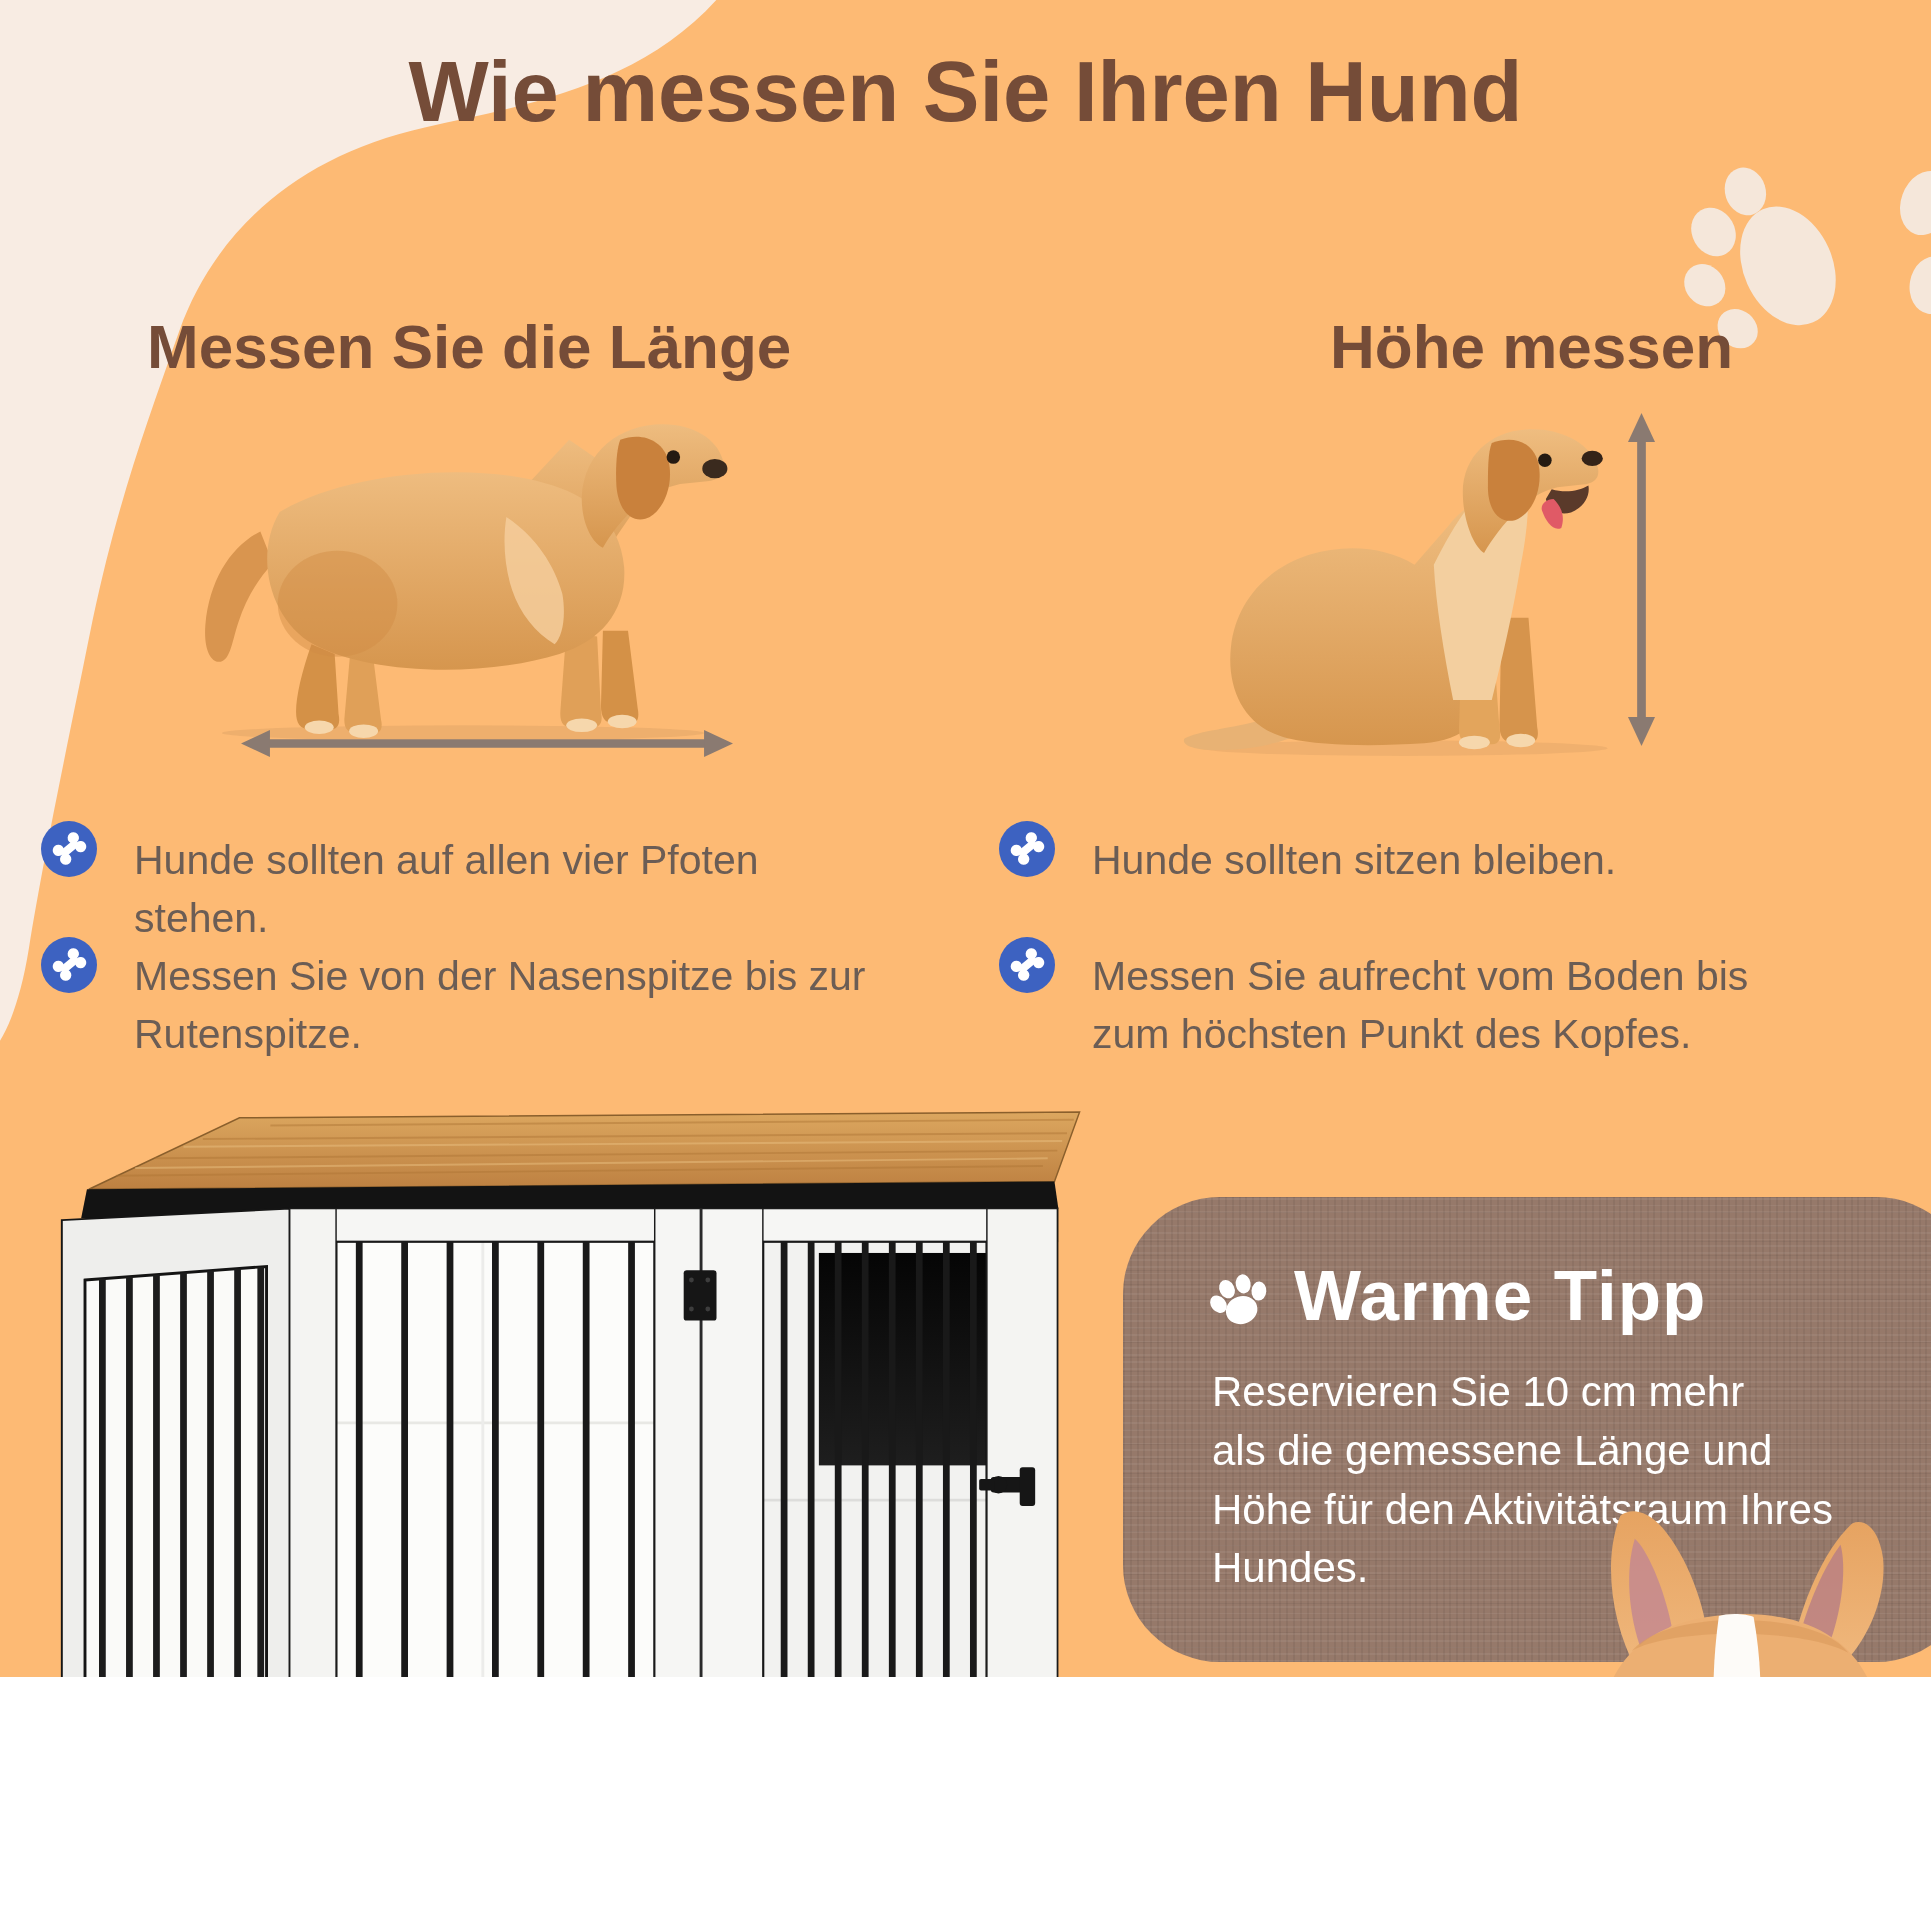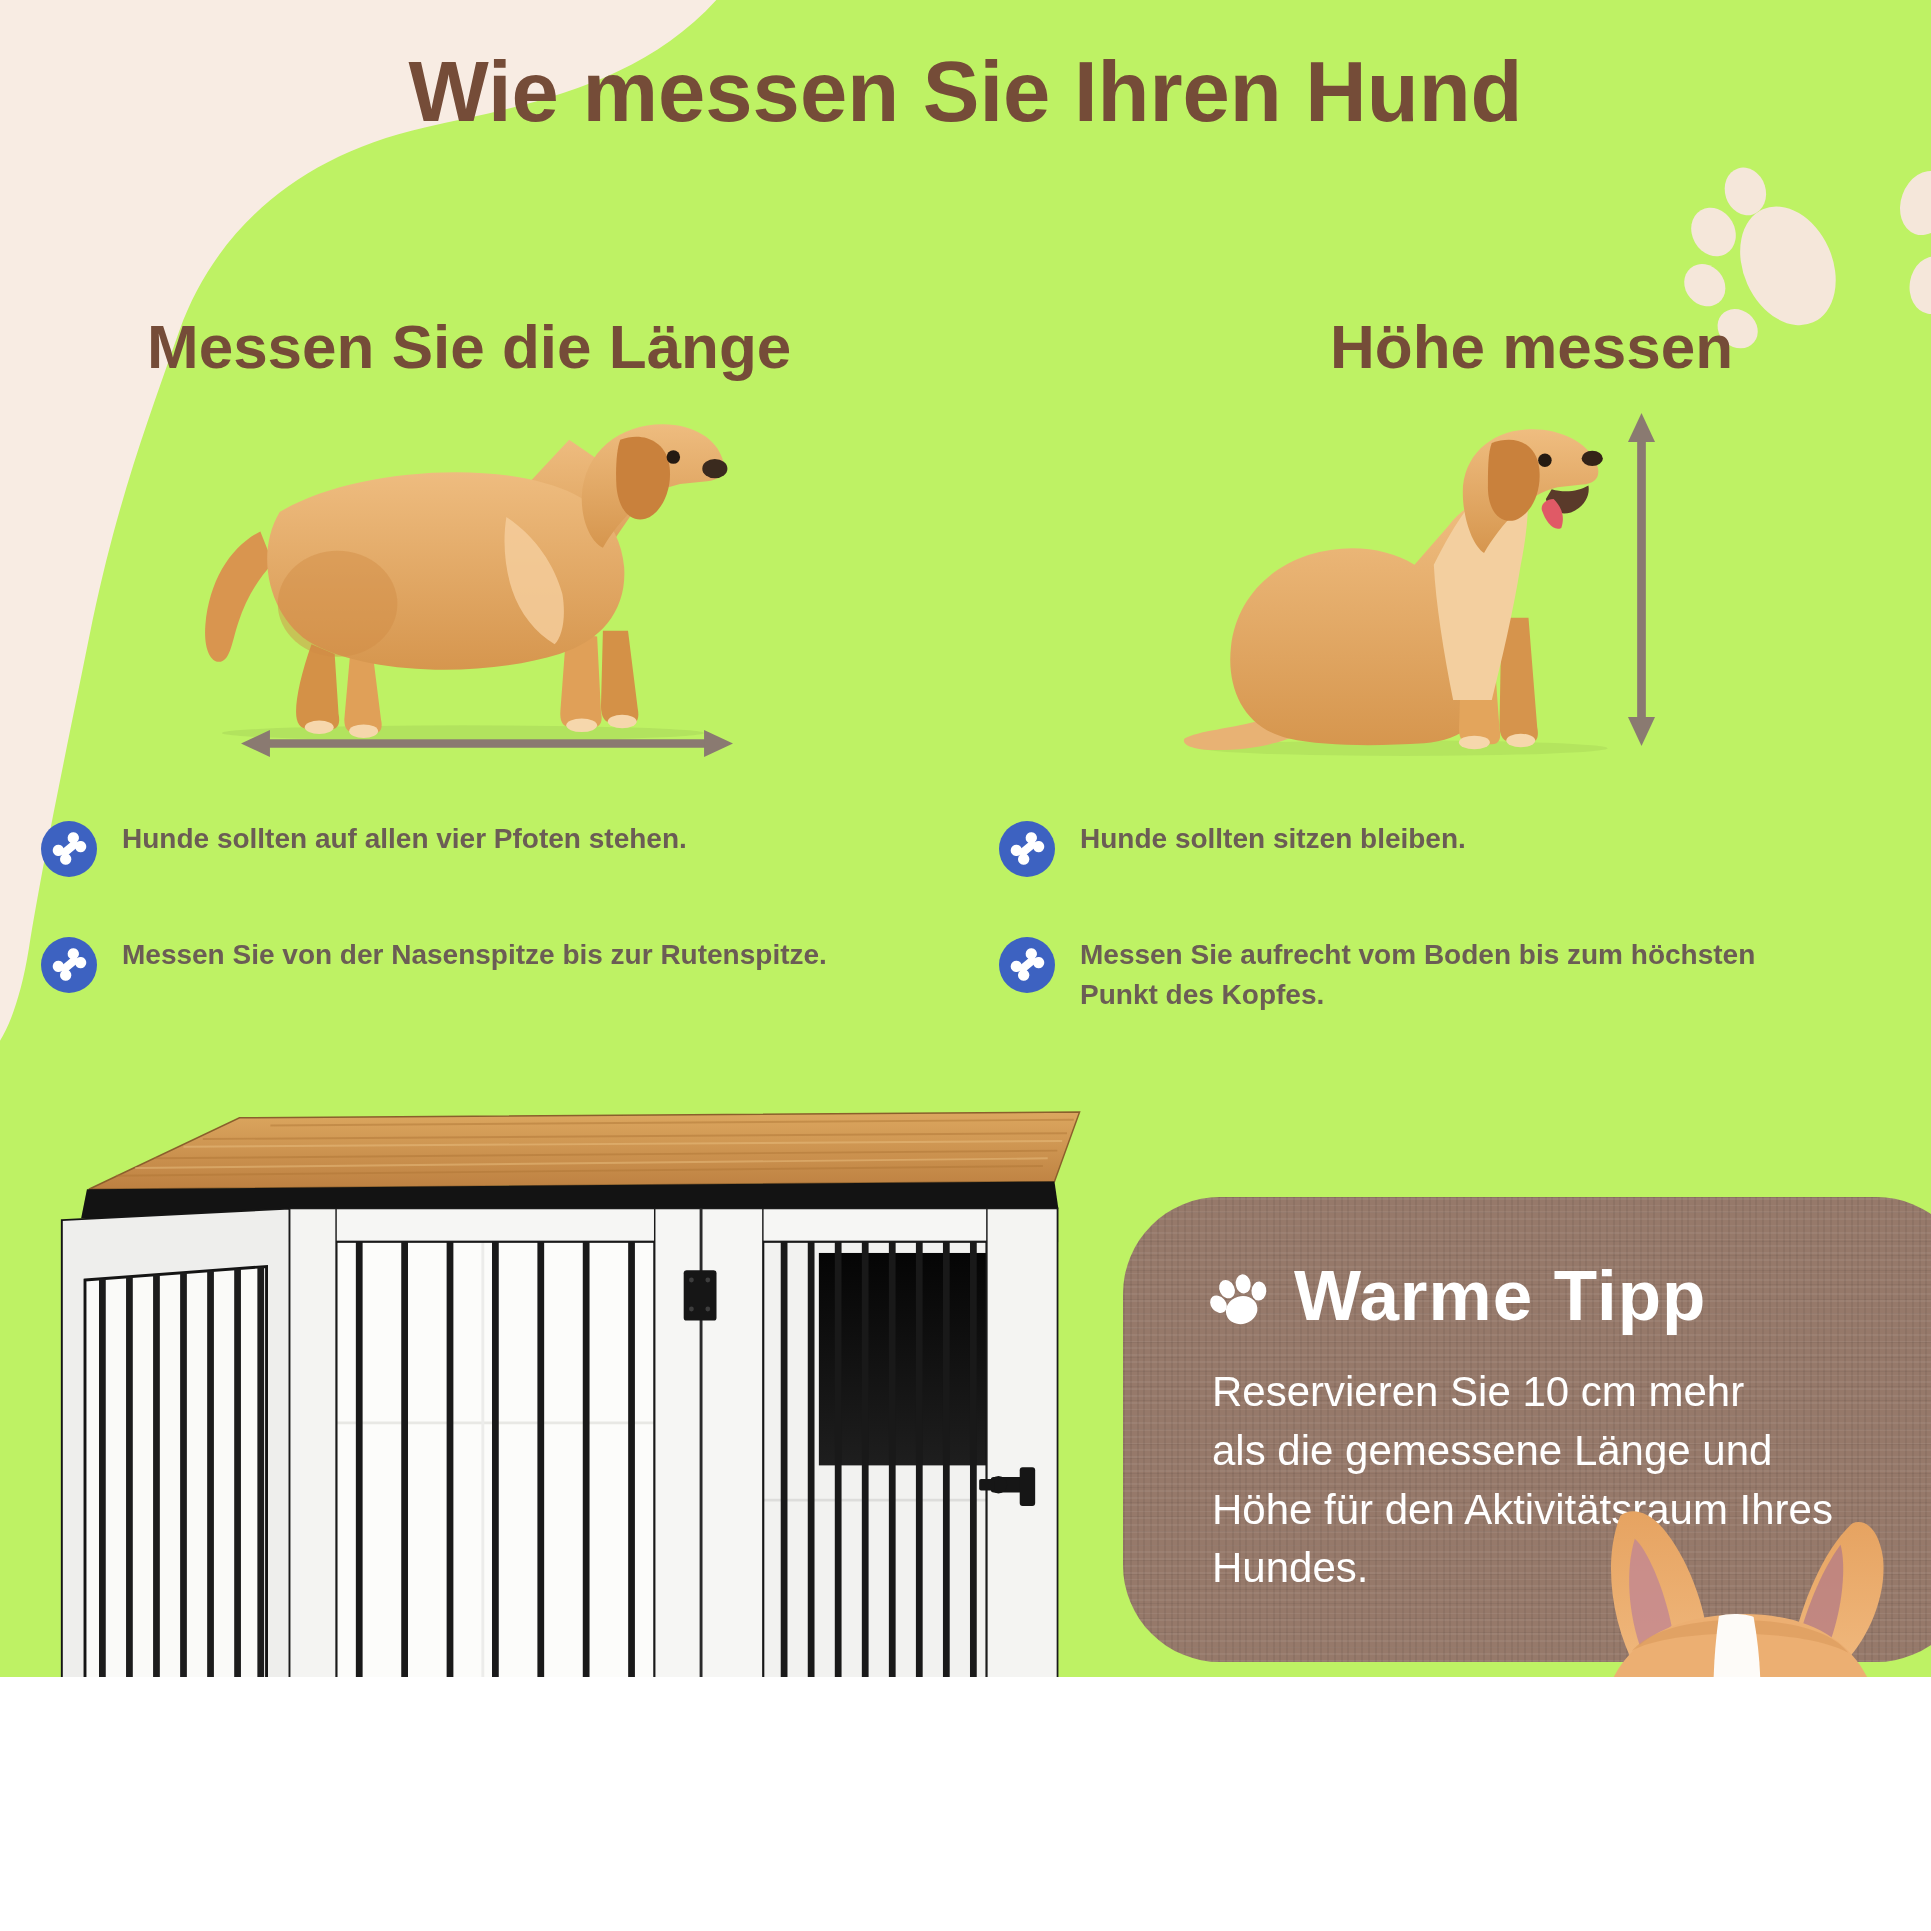--- a/index.html
+++ b/index.html
@@ -1,36 +1,36 @@
 <!DOCTYPE html>
 <html><head>
 <meta charset="utf-8">
 <style>
   html,body{margin:0;padding:0;background:#ffffff;}
   .page{
-    position:relative;width:1931px;height:1677px;overflow:hidden;background:#bef264;
+    position:relative;width:1931px;height:1677px;overflow:hidden;background:#fdba74;
     font-family:"Liberation Sans","DejaVu Sans",sans-serif;
   }
   .abs{position:absolute;}
   
   .title{
     left:0;top:42px;width:1931px;text-align:center;
     font-size:85px;font-weight:bold;line-height:1.18;color:#754c38;z-index:6;
   }
   .col-heading{
     font-size:62px;font-weight:bold;color:#754c38;z-index:6;white-space:nowrap;
   }
   .bullet{display:flex;align-items:flex-start;z-index:6;}
   .bullet-icon{
     flex:0 0 auto;width:56px;height:56px;border-radius:50%;background:#3d62c1;
     display:flex;align-items:center;justify-content:center;margin-right:25px;margin-top:1.9px;
   }
   .bullet-icon svg{width:39px;height:39px;}
   .bullet p{
-    margin:0;font-size:28px;line-height:1.42;color:#6b5d55;width:734px;font-weight:700;
+    margin:12px;font-size:41px;line-height:1.42;color:#6b5d55;width:734px;font-weight:400;
   }
   
   .tip-box{
     left:1123px;top:1197px;width:850px;height:465px;z-index:3;
     border-radius:97px;
     background-color:#96796a;
     background-image:
       repeating-linear-gradient(0deg, rgba(255,255,255,0.06) 0 1.9px, rgba(0,0,0,0) 1.9px 6.8px),
       repeating-linear-gradient(90deg, rgba(0,0,0,0.06) 0 1.9px, rgba(0,0,0,0) 1.9px 6.8px),
       repeating-linear-gradient(0deg, rgba(0,0,0,0.05) 0 1px, rgba(0,0,0,0) 1px 14.5px);

